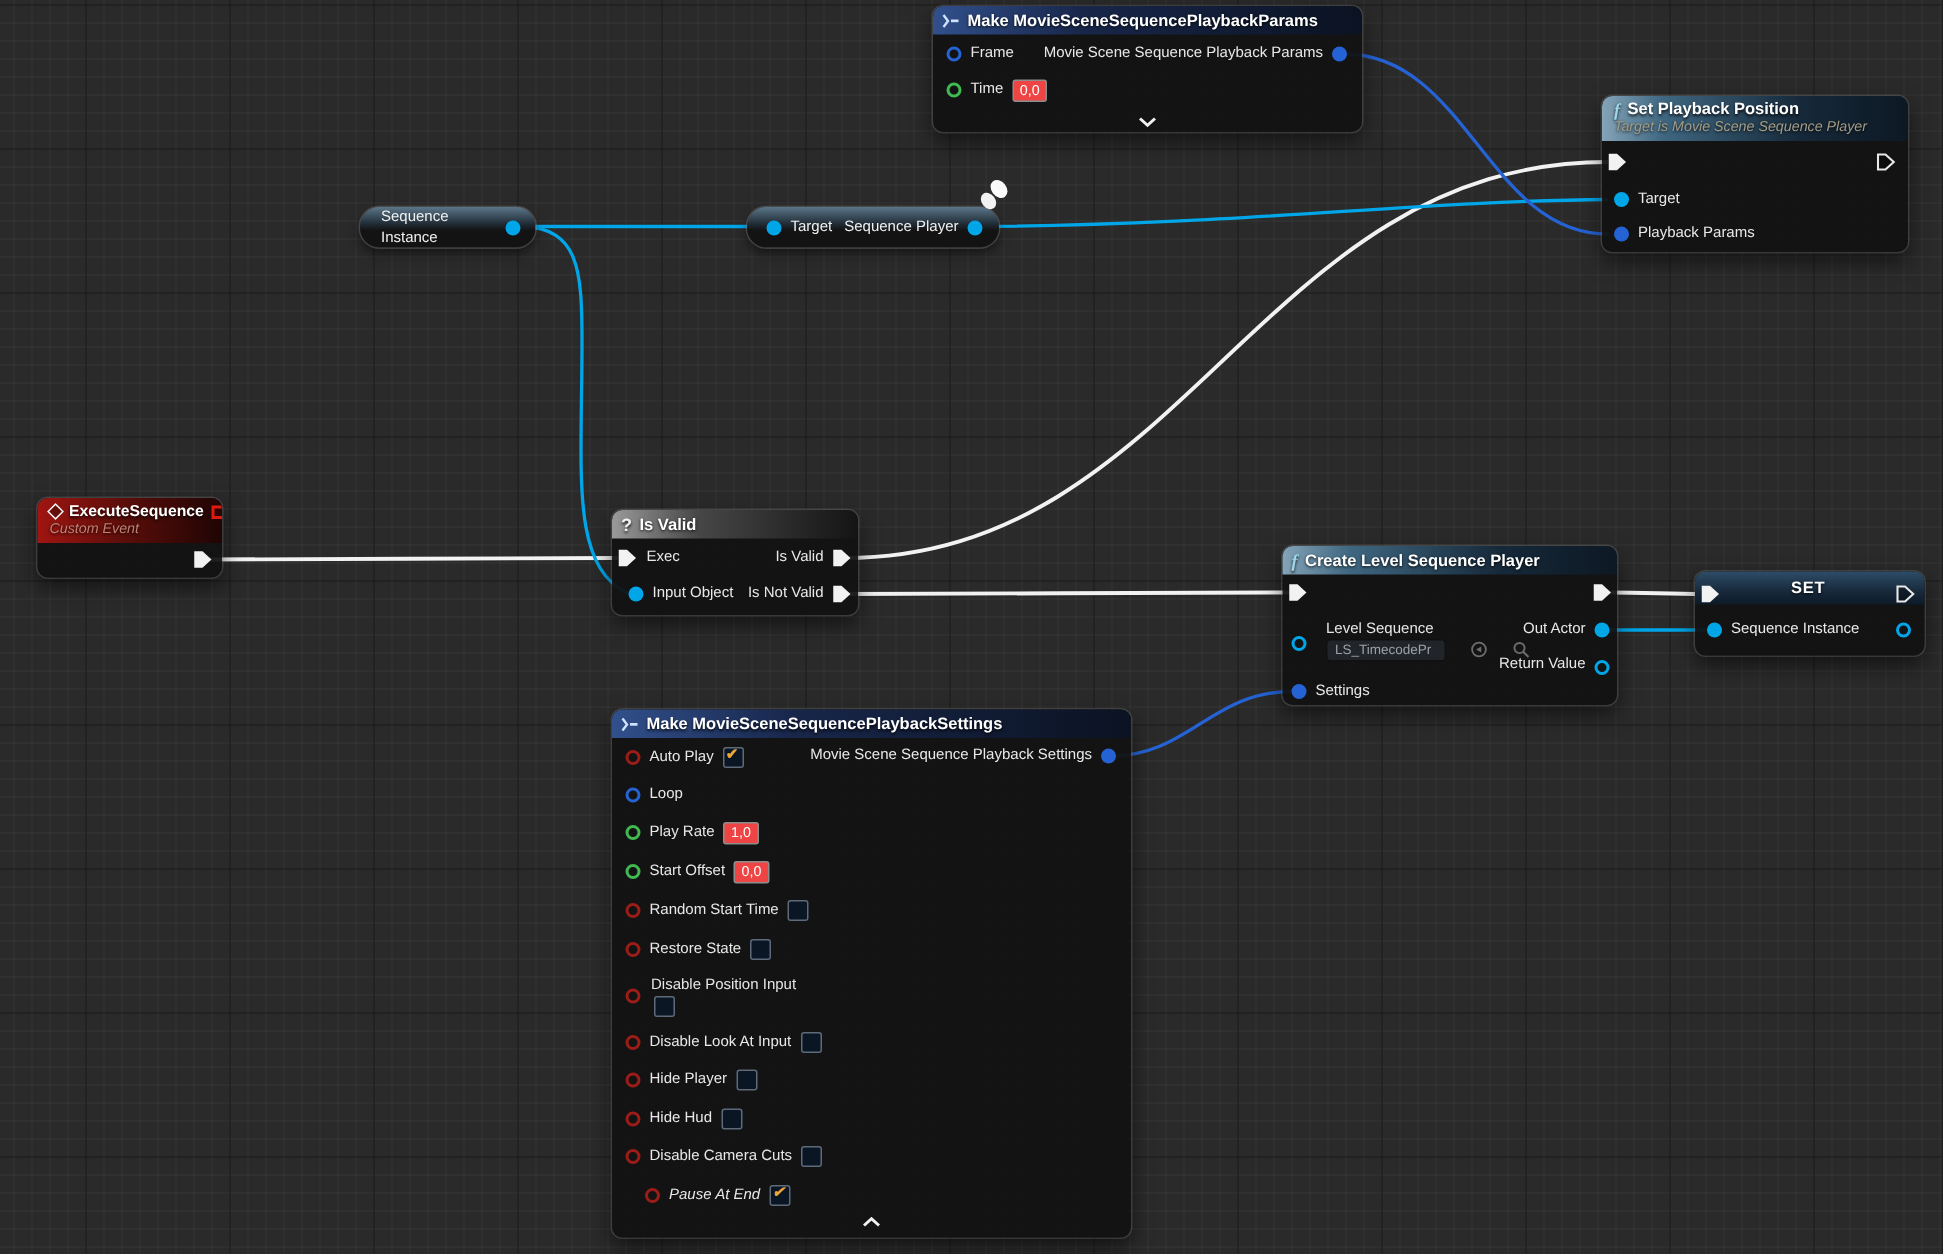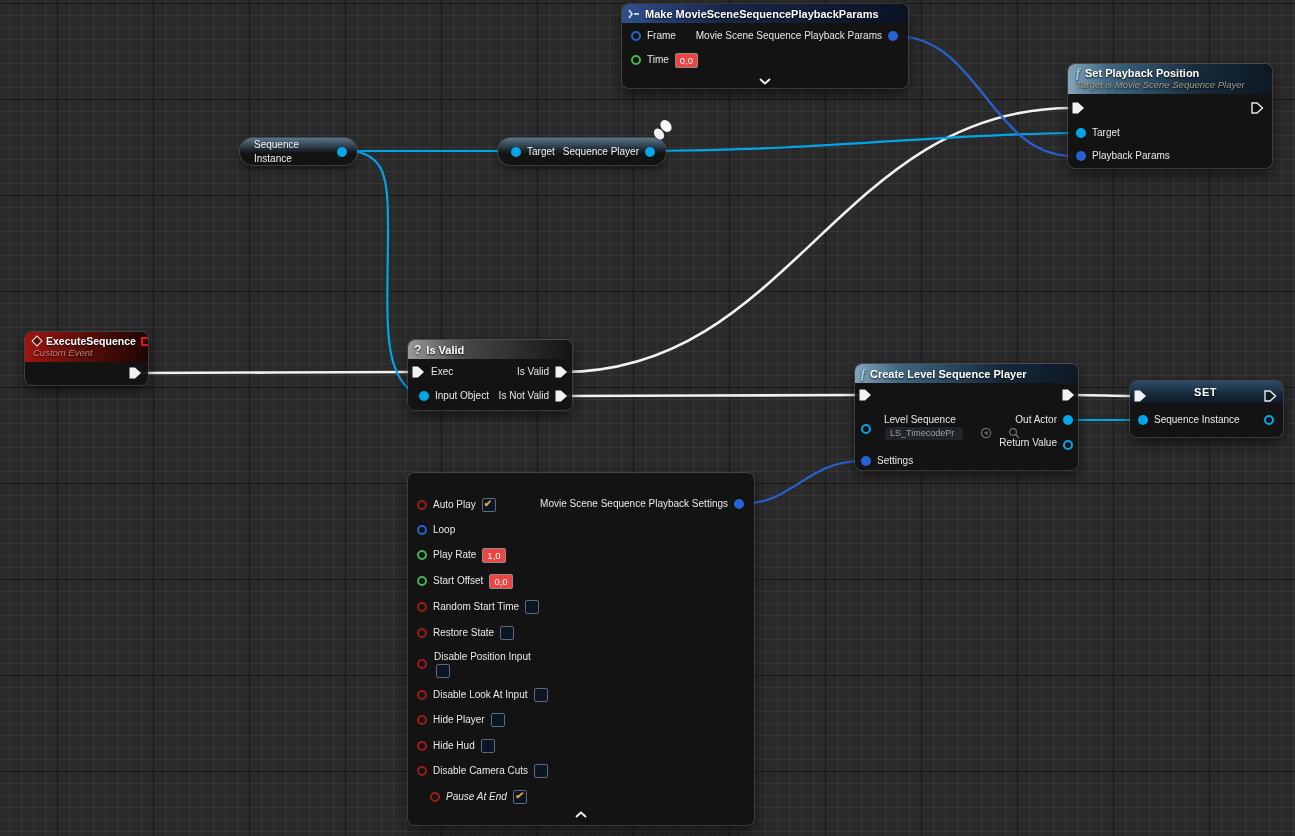--- a/index.html
+++ b/index.html
@@ -268,20 +268,27 @@
         <path d="M1,1 H6 L11.5,6 L6,11 H1 Z" fill="rgba(0,0,0,0.3)" stroke="#e8e8e8" stroke-width="1.4"></path>
       </svg>
     <div class="row" style="left:8px;top:31px;">
       <span class="pin obj"></span>
       <span class="lbl">Sequence Instance</span>
     </div>
     <span class="pin hollow obj abs" style="left:134px;top:34px;"></span>
   </div>
 
   <div class="node" style="left:408px;top:473px;width:346px;height:352px;">
+    <div class="hdr hdr-make">
+      <svg width="12" height="10" viewBox="0 0 12 10">
+          <path d="M1,1 L4,5 L1,9" stroke="#cfe3ff" stroke-width="1.6" fill="none"></path>
+          <rect x="6" y="4" width="5" height="1.8" fill="#cfe3ff"></rect>
+        </svg>
+      <span>Make MovieSceneSequencePlaybackSettings</span>
+    </div>
 
     <div class="row rev" style="right:10px;top:23px;padding-left:24px;">
       <span class="pin struct"></span>
       <span class="lbl">Movie Scene Sequence Playback Settings</span>
     </div>
 
     <div class="row" style="left:9px;top:24px;">
       <span class="pin hollow bool"></span>
       <span class="lbl">Auto Play</span>
       <span class="cb checked"></span>

